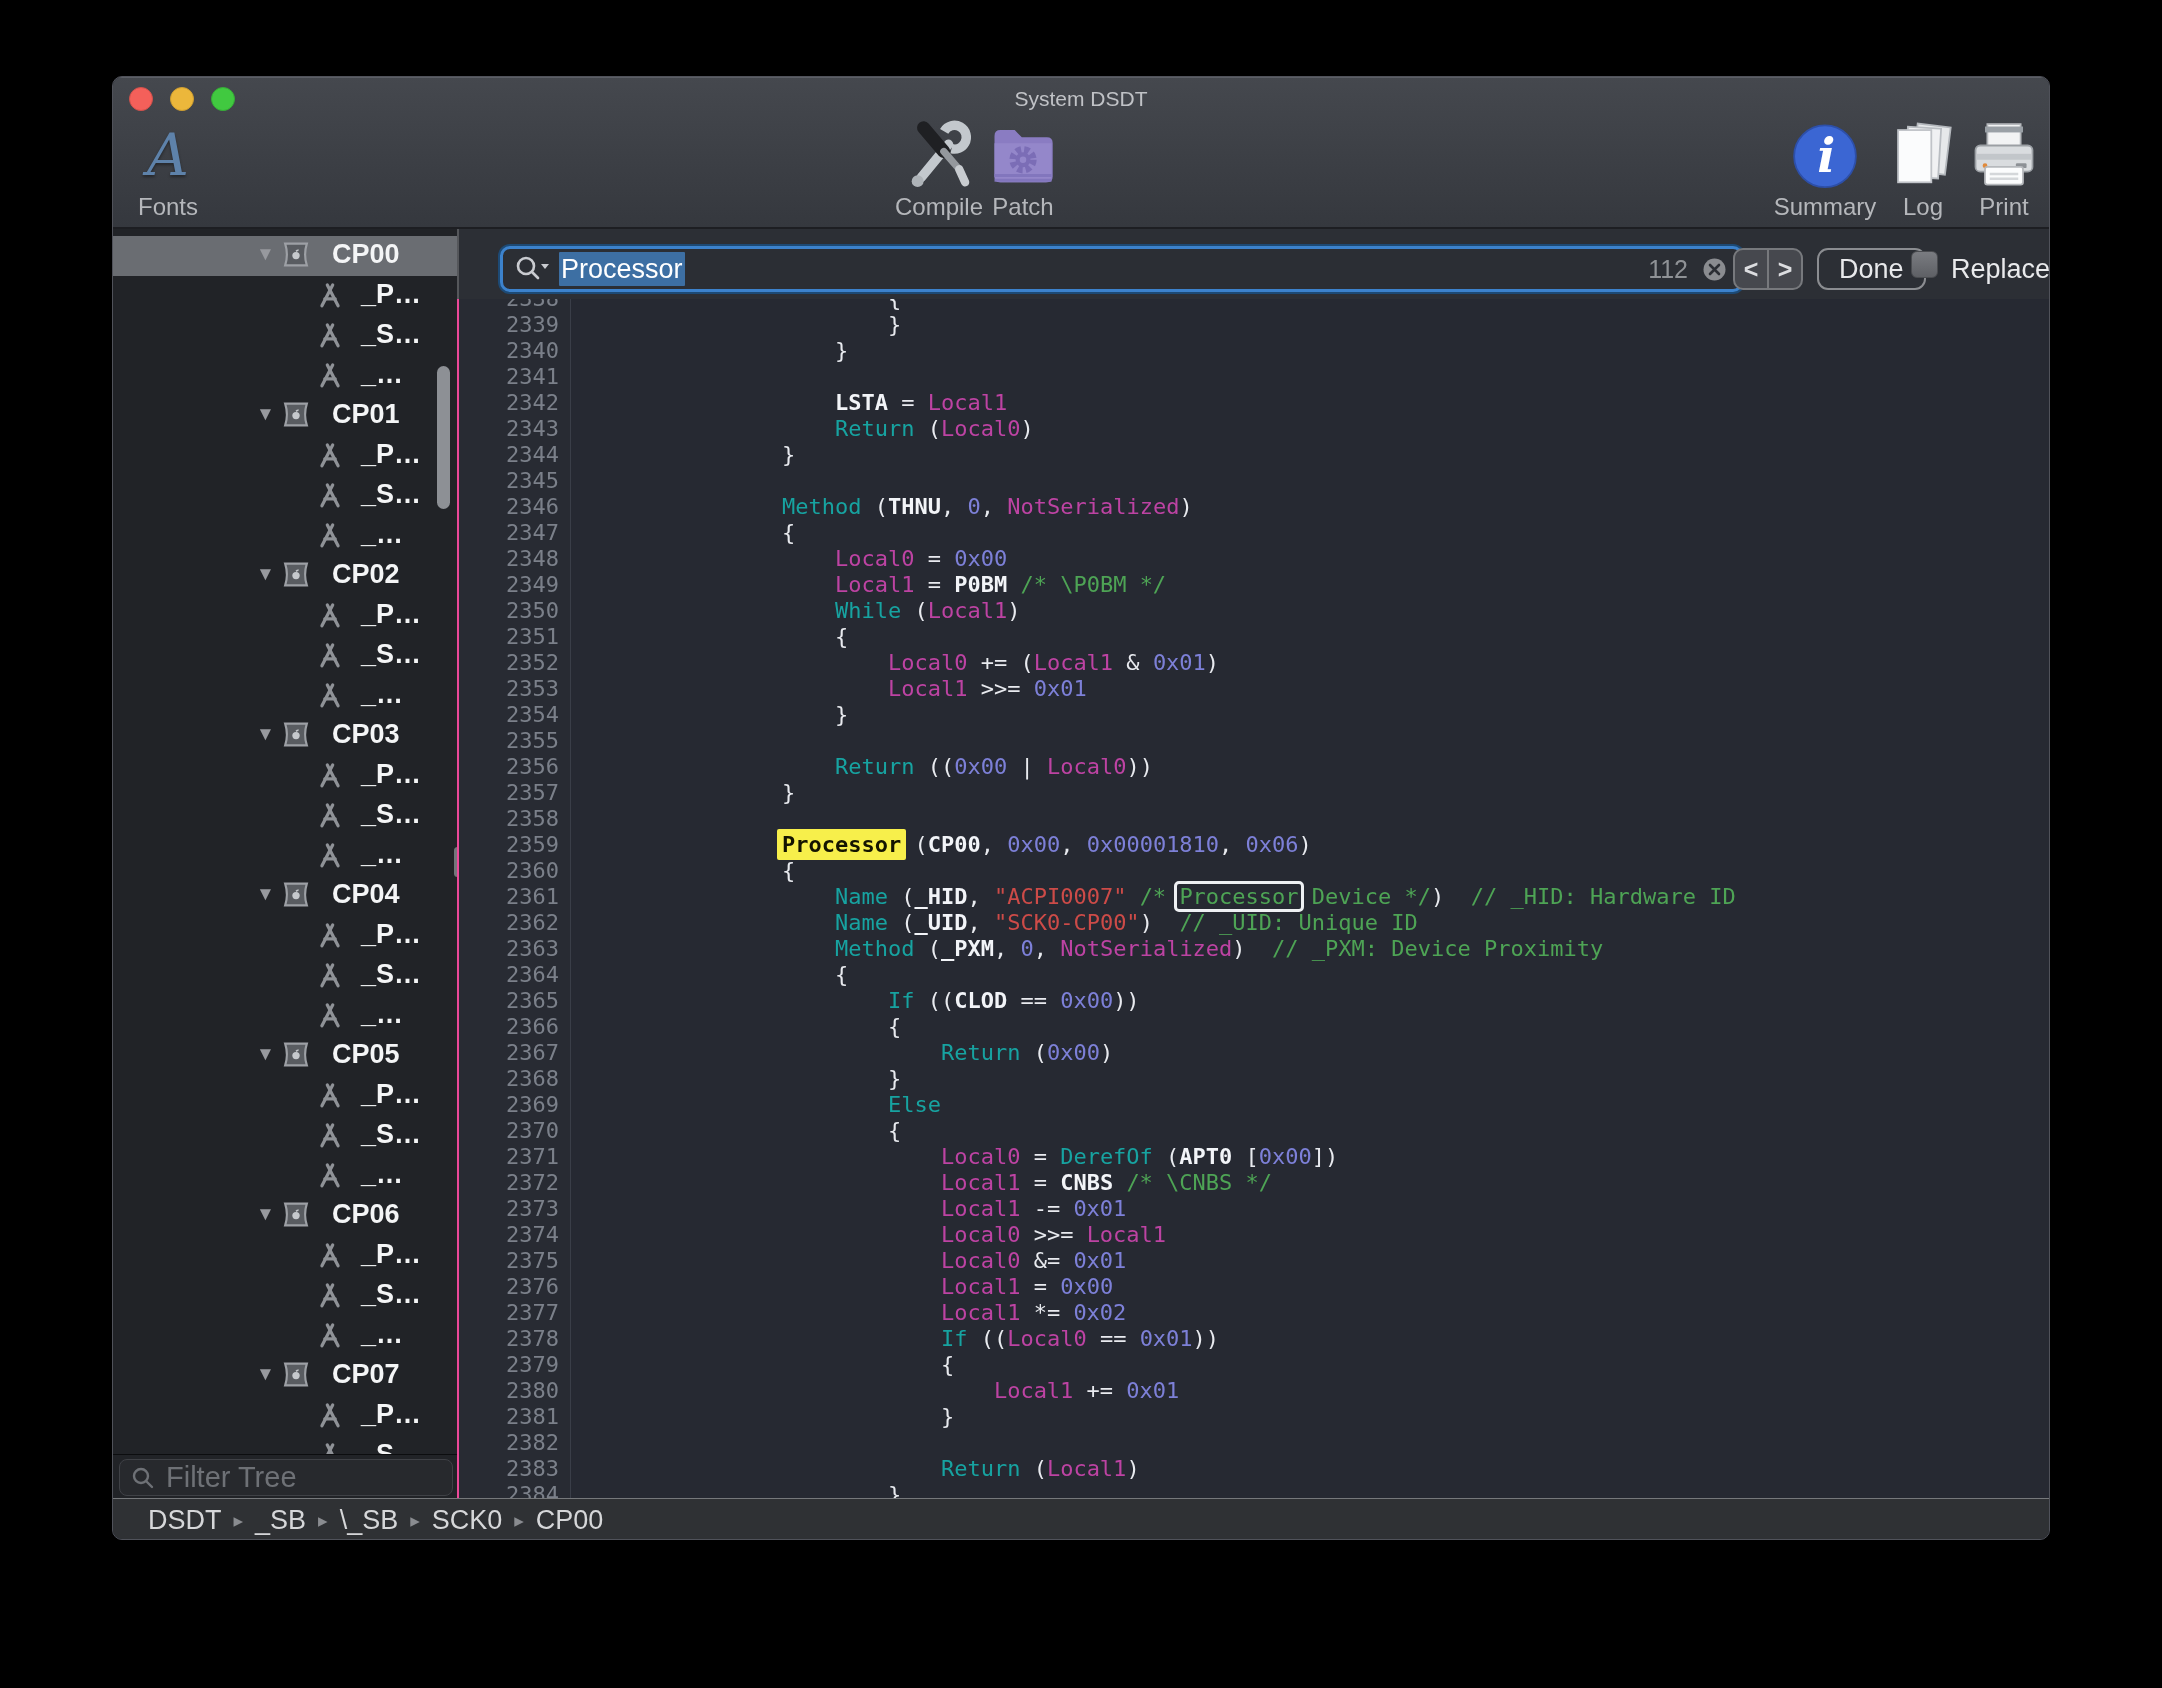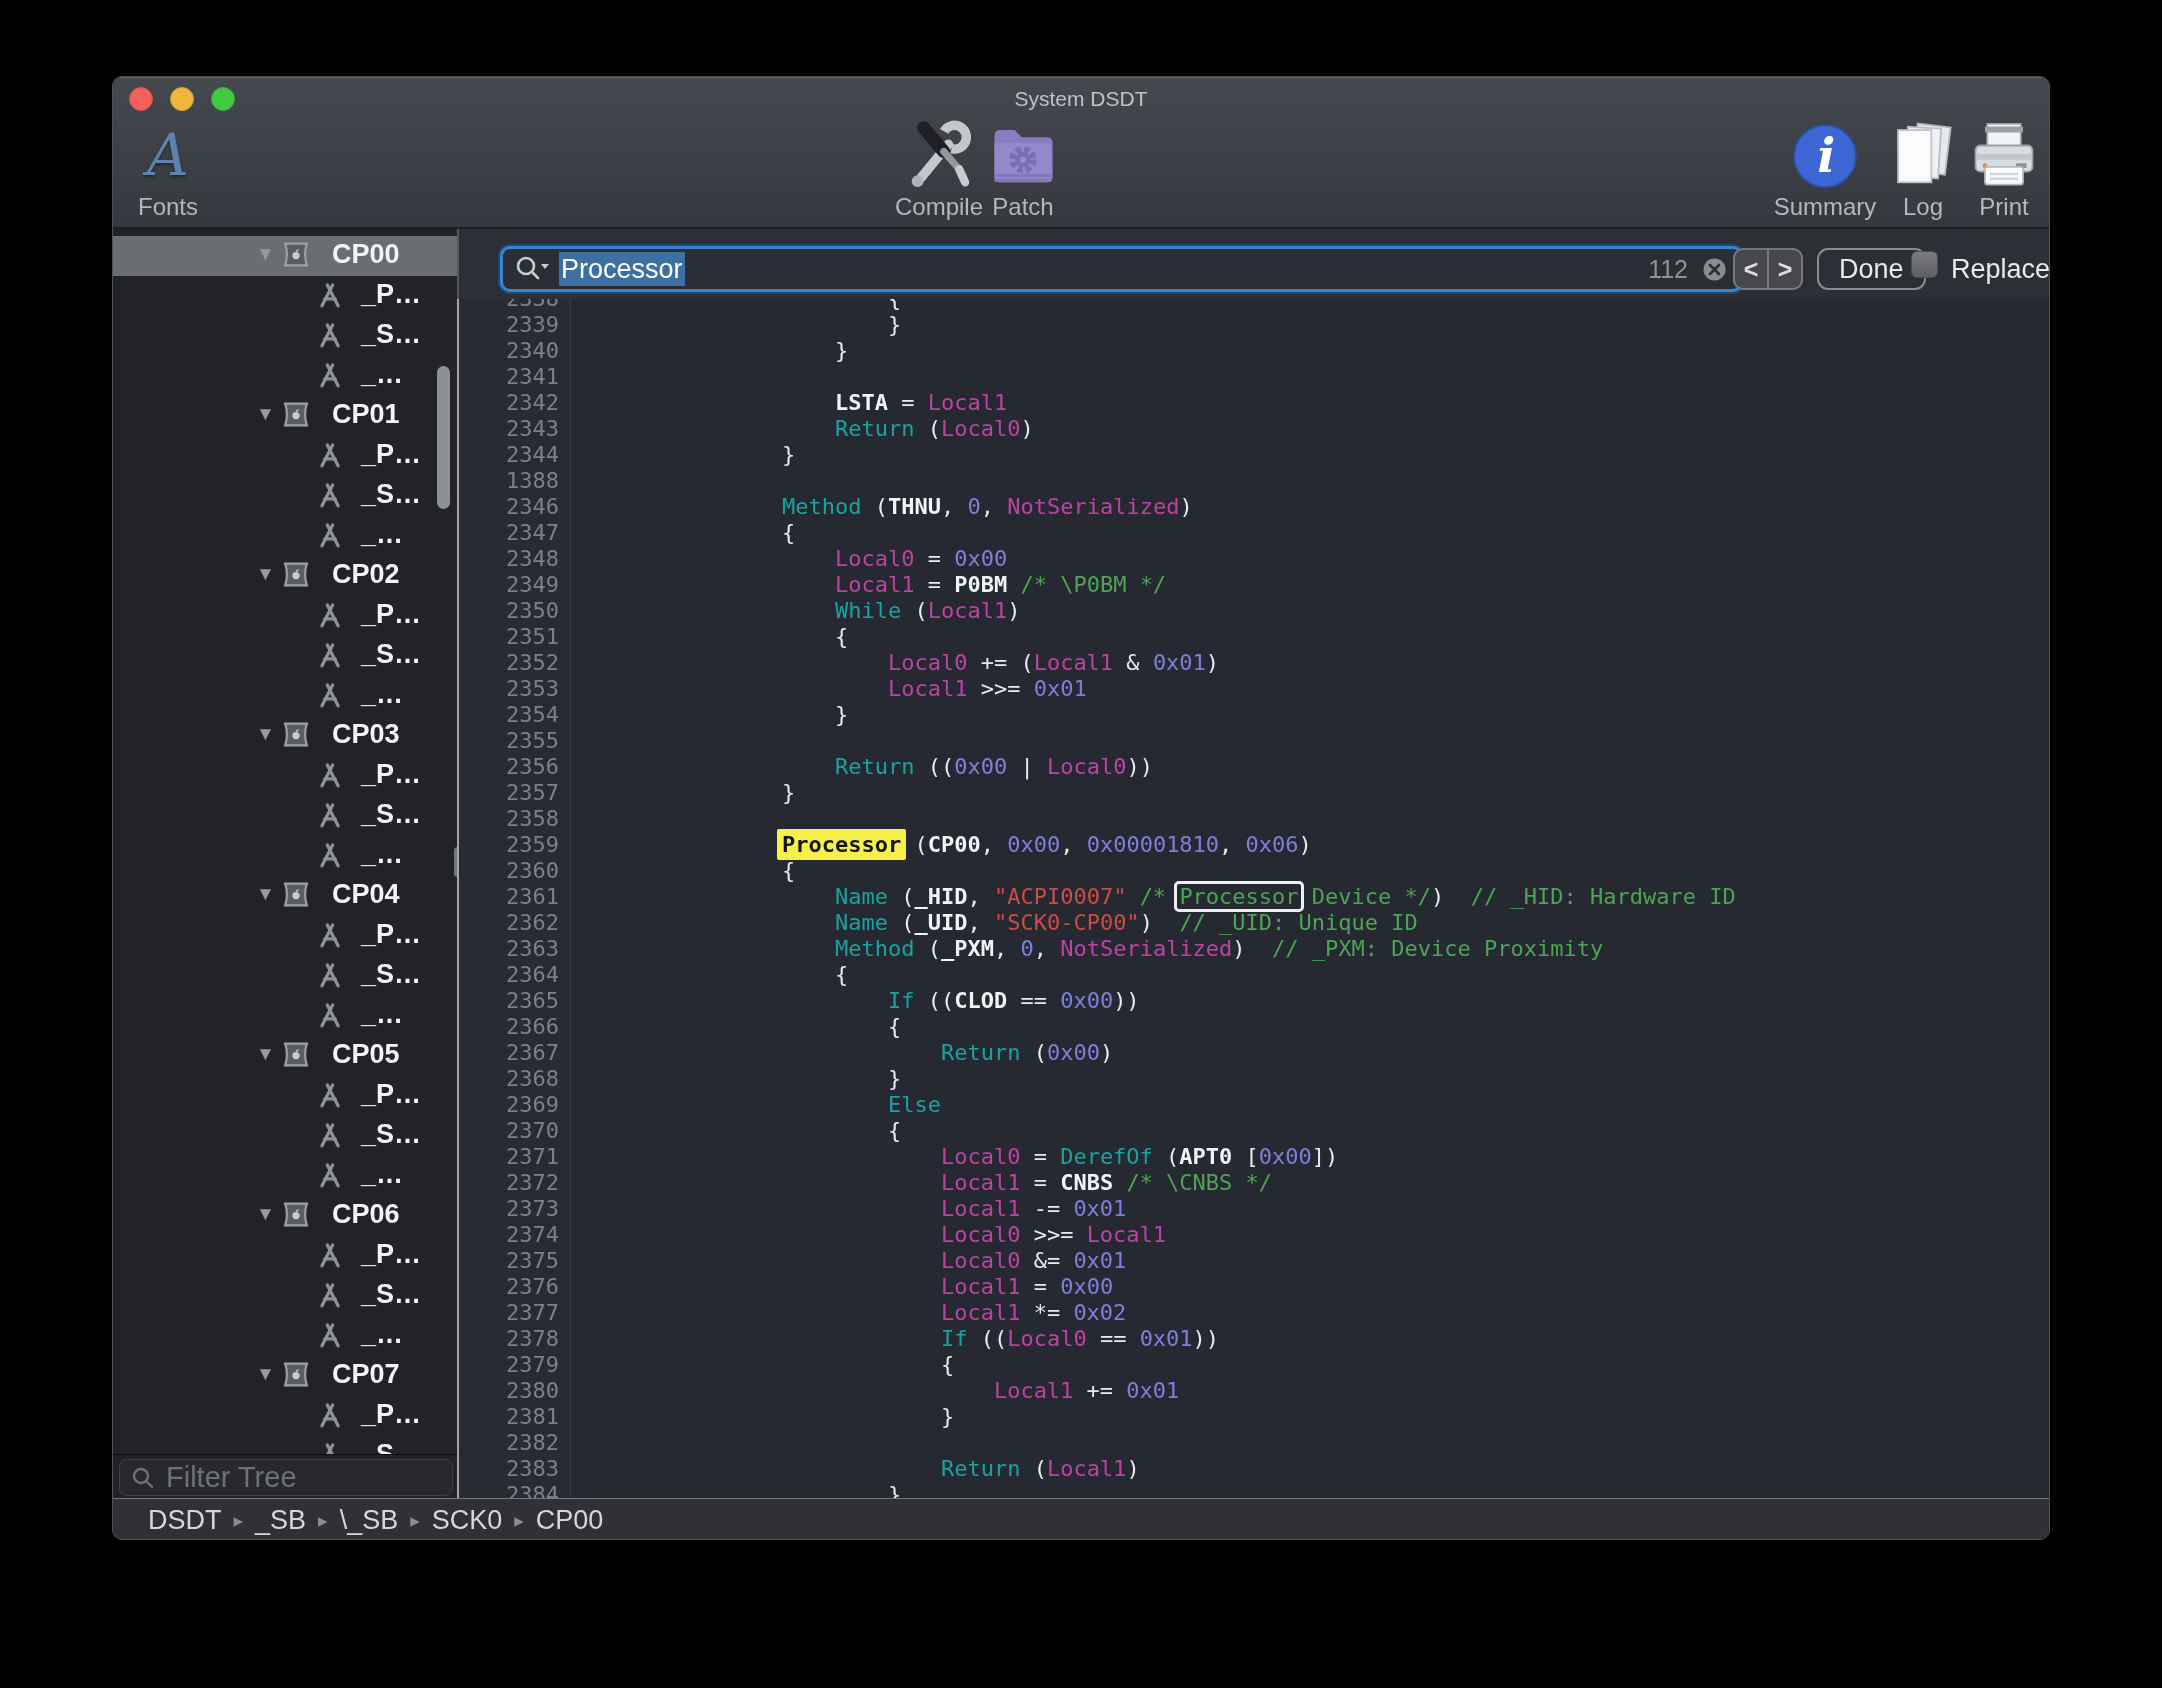--- a/index.html
+++ b/index.html
@@ -65,21 +65,21 @@
   .side-scroll{position:absolute;left:324px;top:137px;width:13px;height:143px;border-radius:7px;background:#8d9095;}
   .filter-row{position:absolute;left:0;top:1377px;width:344px;height:44px;background:#212327;border-top:1px solid #0c0d0f;}
   .filter-field{position:absolute;left:6px;top:4px;width:334px;height:37px;background:#27292d;
     border:1px solid #3f4146;border-radius:8px;display:flex;align-items:center;}
   .filter-field .fmag{margin-left:10px;}
   .filter-ph{margin-left:10px;color:#6e7176;font-size:29px;}
   .splitter-dot{position:absolute;left:341px;top:770px;width:7px;height:30px;border-radius:4px;background:#73767b;}
 
   
   .editor{position:absolute;left:344px;top:222px;right:0;height:1199px;background:#262932;
-    border-left:2px solid #a3a3a3;overflow:hidden;}
+    border-left:2px solid #ec4899;overflow:hidden;}
   .gutter-line{position:absolute;left:111px;top:0;bottom:0;width:1px;background:#3a3e48;}
   .gutter-bg{position:absolute;left:0;top:0;bottom:0;width:111px;background:#282b33;}
   .code-lines{position:absolute;left:0;top:-13px;right:0;font-family:"DejaVu Sans Mono",monospace;
     font-size:22px;line-height:26px;}
   .code-row{height:26px;white-space:pre;}
   .ln{display:inline-block;width:106px;text-align:right;color:var(--c-line_number,#7b808a);padding-right:6px;}
   .code-text{padding-left:111px;}
   .tk-pl{color:var(--c-plain,#e8eaef);}
   .tk-id{color:var(--c-identifier,#f2f4f8);font-weight:600;}
   .tk-kw{color:var(--c-keyword,#17a3a1);}
@@ -535,21 +535,21 @@
     <div class="gutter-bg"></div>
     <div class="gutter-line"></div>
     <div class="code-lines">
         <div class="code-row"><span class="ln">2338</span><span class="code-text"><span class="tk-pl">                {</span></span></div>
         <div class="code-row"><span class="ln">2339</span><span class="code-text"><span class="tk-pl">                }</span></span></div>
         <div class="code-row"><span class="ln">2340</span><span class="code-text"><span class="tk-pl">            }</span></span></div>
         <div class="code-row"><span class="ln">2341</span><span class="code-text"></span></div>
         <div class="code-row"><span class="ln">2342</span><span class="code-text"><span class="tk-pl">            </span><span class="tk-id">LSTA</span><span class="tk-pl"> = </span><span class="tk-loc">Local1</span></span></div>
         <div class="code-row"><span class="ln">2343</span><span class="code-text"><span class="tk-pl">            </span><span class="tk-kw">Return</span><span class="tk-pl"> (</span><span class="tk-loc">Local0</span><span class="tk-pl">)</span></span></div>
         <div class="code-row"><span class="ln">2344</span><span class="code-text"><span class="tk-pl">        }</span></span></div>
-        <div class="code-row"><span class="ln">1388</span><span class="code-text"></span></div>
+        <div class="code-row"><span class="ln">2345</span><span class="code-text"></span></div>
         <div class="code-row"><span class="ln">2346</span><span class="code-text"><span class="tk-pl">        </span><span class="tk-kw">Method</span><span class="tk-pl"> (</span><span class="tk-id">THNU</span><span class="tk-pl">, </span><span class="tk-num">0</span><span class="tk-pl">, </span><span class="tk-loc">NotSerialized</span><span class="tk-pl">)</span></span></div>
         <div class="code-row"><span class="ln">2347</span><span class="code-text"><span class="tk-pl">        {</span></span></div>
         <div class="code-row"><span class="ln">2348</span><span class="code-text"><span class="tk-pl">            </span><span class="tk-loc">Local0</span><span class="tk-pl"> = </span><span class="tk-num">0x00</span></span></div>
         <div class="code-row"><span class="ln">2349</span><span class="code-text"><span class="tk-pl">            </span><span class="tk-loc">Local1</span><span class="tk-pl"> = </span><span class="tk-id">P0BM</span><span class="tk-pl"> </span><span class="tk-com">/* \P0BM */</span></span></div>
         <div class="code-row"><span class="ln">2350</span><span class="code-text"><span class="tk-pl">            </span><span class="tk-kw">While</span><span class="tk-pl"> (</span><span class="tk-loc">Local1</span><span class="tk-pl">)</span></span></div>
         <div class="code-row"><span class="ln">2351</span><span class="code-text"><span class="tk-pl">            {</span></span></div>
         <div class="code-row"><span class="ln">2352</span><span class="code-text"><span class="tk-pl">                </span><span class="tk-loc">Local0</span><span class="tk-pl"> += (</span><span class="tk-loc">Local1</span><span class="tk-pl"> &amp; </span><span class="tk-num">0x01</span><span class="tk-pl">)</span></span></div>
         <div class="code-row"><span class="ln">2353</span><span class="code-text"><span class="tk-pl">                </span><span class="tk-loc">Local1</span><span class="tk-pl"> &gt;&gt;= </span><span class="tk-num">0x01</span></span></div>
         <div class="code-row"><span class="ln">2354</span><span class="code-text"><span class="tk-pl">            }</span></span></div>
         <div class="code-row"><span class="ln">2355</span><span class="code-text"></span></div>

